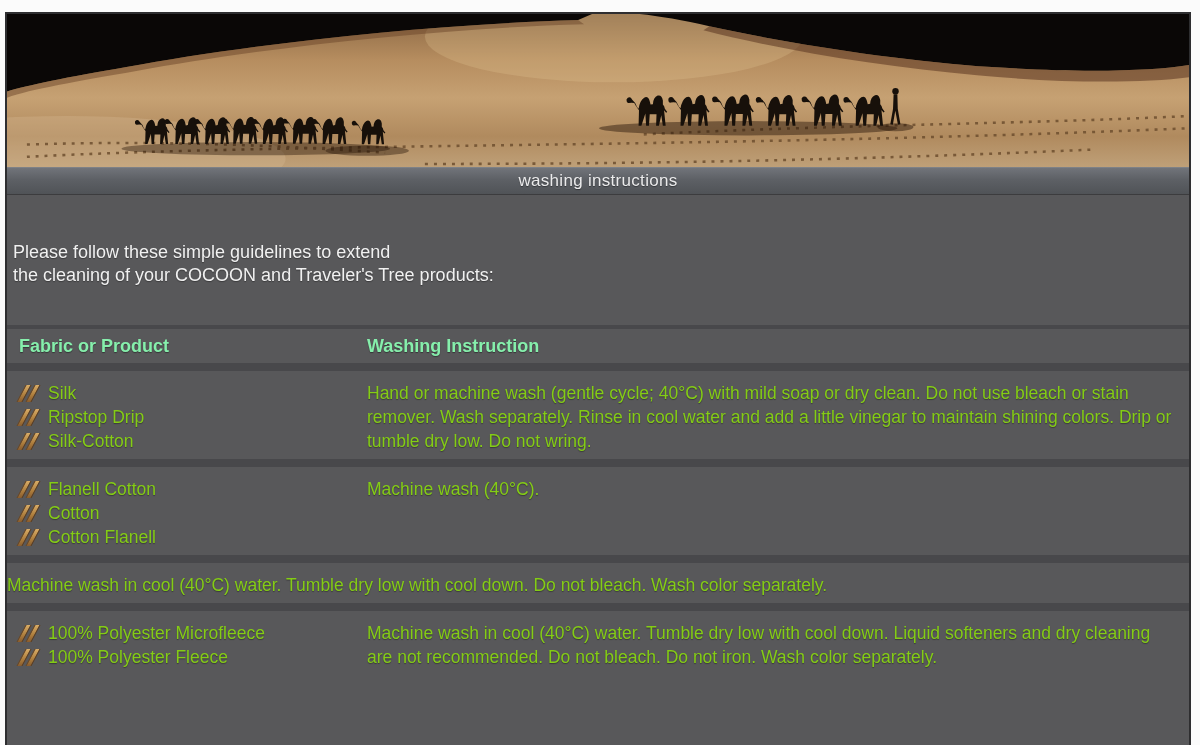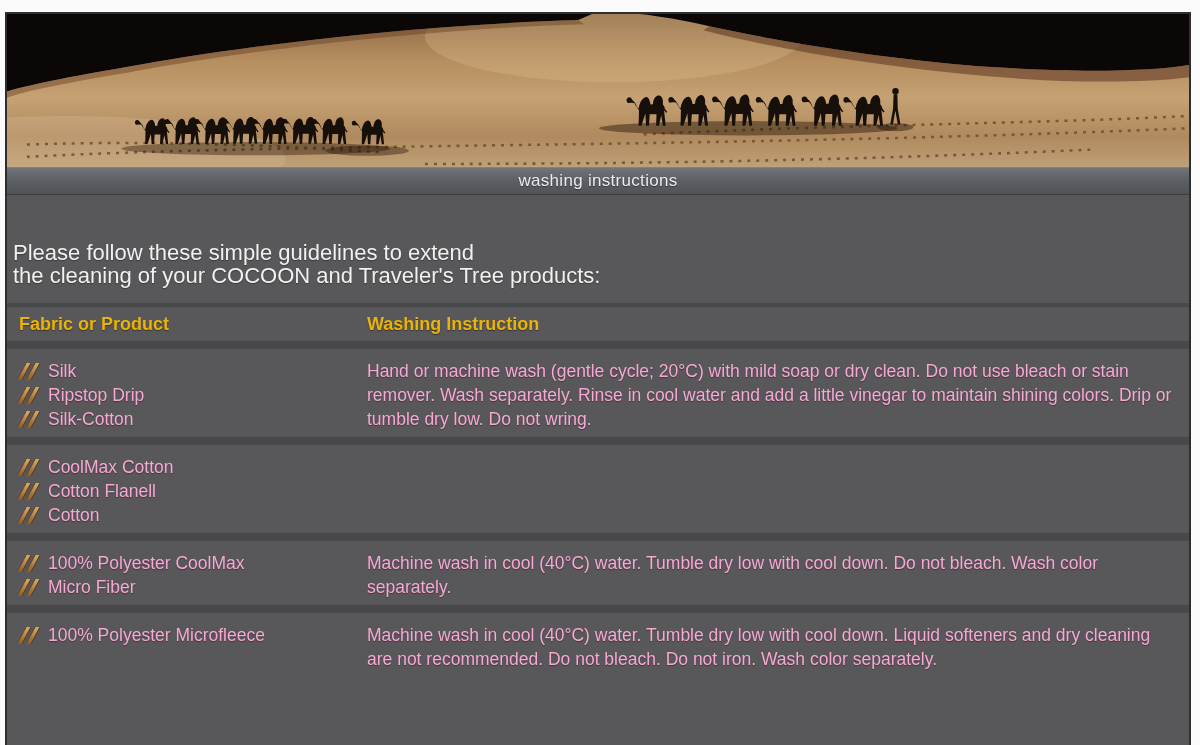--- a/index.html
+++ b/index.html
@@ -16,28 +16,28 @@
   .hero svg{display:block;width:100%;height:100%;}
   
   .titlebar{
     height:26px;line-height:26px;text-align:center;
     background:linear-gradient(180deg,#71747a 0%,#5d6065 45%,#505357 100%);
     border-top:1px solid #7e8186;border-bottom:1px solid #3c3c3e;
     color:#ebebec;font-size:17px;letter-spacing:.3px;
     text-shadow:0 1px 1px rgba(0,0,0,.4);
   }
   
-  .intro{padding:46px 8px 16px 6px;color:#f1f1f1;font-size:22px;line-height:23px;text-shadow:0 1px 1px rgba(0,0,0,.35);}
+  .intro{padding:46px 8px 38px 6px;color:#f1f1f1;font-size:18px;line-height:23px;text-shadow:0 1px 1px rgba(0,0,0,.35);}
   
   .sep-thin{height:4px;background:#48484b;}
   .sep{height:8px;background:#48484b;}
-  .thead{display:flex;align-items:center;height:34px;color:#eab308;font-weight:bold;font-size:18px;text-shadow:0 1px 1px rgba(0,0,0,.4);}
+  .thead{display:flex;align-items:center;height:34px;color:#86efac;font-weight:bold;font-size:18px;text-shadow:0 1px 1px rgba(0,0,0,.4);}
   .col-f{width:360px;box-sizing:border-box;padding-left:12px;flex:none;}
   .col-i{flex:1;box-sizing:border-box;padding-right:16px;}
-  .trow{display:flex;padding:10px 0 6px;color:#f9a8d4;font-size:17.5px;line-height:24px;text-shadow:0 1px 1px rgba(0,0,0,.35);}
+  .trow{display:flex;padding:10px 0 6px;color:#84cc16;font-size:17.5px;line-height:24px;text-shadow:0 1px 1px rgba(0,0,0,.35);}
   .fabric{display:flex;align-items:center;height:24px;}
   .slashes{display:inline-flex;margin:0 9px 0 2px;flex:none;}
   .slashes i{
     display:inline-block;width:4px;height:17px;margin-right:3px;
     transform:skewX(-28deg);
     background:linear-gradient(180deg,#d9ad67 0%,#b1813f 55%,#8a5c2c 100%);
     border-left:1px solid #6b4722;border-right:1px solid #5d3c1c;
   }
   .instruction{padding-top:0;}
 </style>
@@ -144,81 +144,73 @@
         <span>Ripstop Drip</span>
       </div>
       <div class="fabric">
         <span class="slashes">
             <i></i>
             <i></i>
           </span>
         <span>Silk-Cotton</span>
       </div>
     </div>
-    <div class="col-i instruction">Hand or machine wash (gentle cycle; 20°C) with mild soap or dry clean. Do not use bleach or stain remover. Wash separately. Rinse in cool water and add a little vinegar to maintain shining colors. Drip or tumble dry low. Do not wring.</div>
+    <div class="col-i instruction">Hand or machine wash (gentle cycle; 40°C) with mild soap or dry clean. Do not use bleach or stain remover. Wash separately. Rinse in cool water and add a little vinegar to maintain shining colors. Drip or tumble dry low. Do not wring.</div>
   </div>
 
   <div class="sep"></div>
 
   <div class="trow">
     <div class="col-f">
       <div class="fabric">
         <span class="slashes">
             <i></i>
             <i></i>
           </span>
-        <span>CoolMax Cotton</span>
+        <span>Flanell Cotton</span>
+      </div>
+      <div class="fabric">
+        <span class="slashes">
+            <i></i>
+            <i></i>
+          </span>
+        <span>Cotton</span>
       </div>
       <div class="fabric">
         <span class="slashes">
             <i></i>
             <i></i>
           </span>
         <span>Cotton Flanell</span>
       </div>
-      <div class="fabric">
-        <span class="slashes">
-            <i></i>
-            <i></i>
-          </span>
-        <span>Cotton</span>
-      </div>
     </div>
+    <div class="col-i instruction">Machine wash (40°C).</div>
+  </div>
+
+  <div class="sep"></div>
+
+  <div class="trow">
+    <div class="col-i instruction">Machine wash in cool (40°C) water. Tumble dry low with cool down. Do not bleach. Wash color separately.</div>
   </div>
 
   <div class="sep"></div>
 
   <div class="trow">
     <div class="col-f">
       <div class="fabric">
         <span class="slashes">
             <i></i>
             <i></i>
           </span>
-        <span>100% Polyester CoolMax</span>
-      </div>
-      <div class="fabric">
-        <span class="slashes">
-            <i></i>
-            <i></i>
-          </span>
-        <span>Micro Fiber</span>
-      </div>
-    </div>
-    <div class="col-i instruction">Machine wash in cool (40°C) water. Tumble dry low with cool down. Do not bleach. Wash color separately.</div>
-  </div>
-
-  <div class="sep"></div>
-
-  <div class="trow">
-    <div class="col-f">
-      <div class="fabric">
-        <span class="slashes">
-            <i></i>
-            <i></i>
-          </span>
         <span>100% Polyester Microfleece</span>
+      </div>
+      <div class="fabric">
+        <span class="slashes">
+            <i></i>
+            <i></i>
+          </span>
+        <span>100% Polyester Fleece</span>
       </div>
     </div>
     <div class="col-i instruction">Machine wash in cool (40°C) water. Tumble dry low with cool down. Liquid softeners and dry cleaning are not recommended. Do not bleach. Do not iron. Wash color separately.</div>
   </div>
 
 </div>
 
 </body></html>

